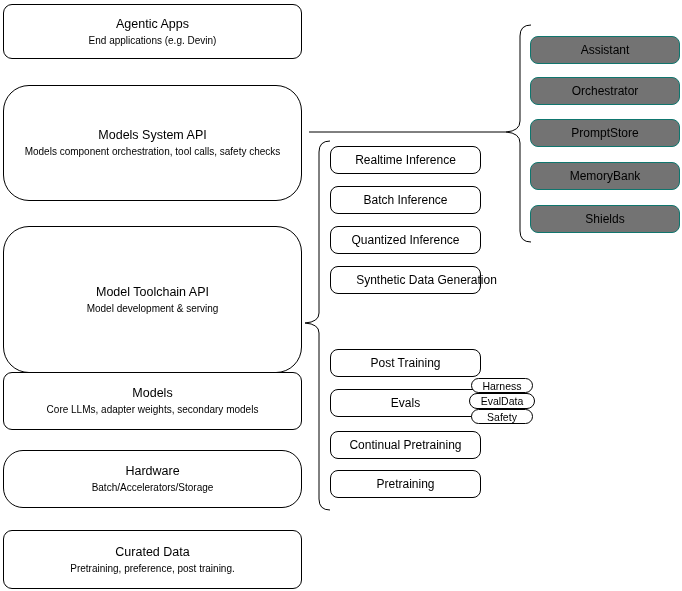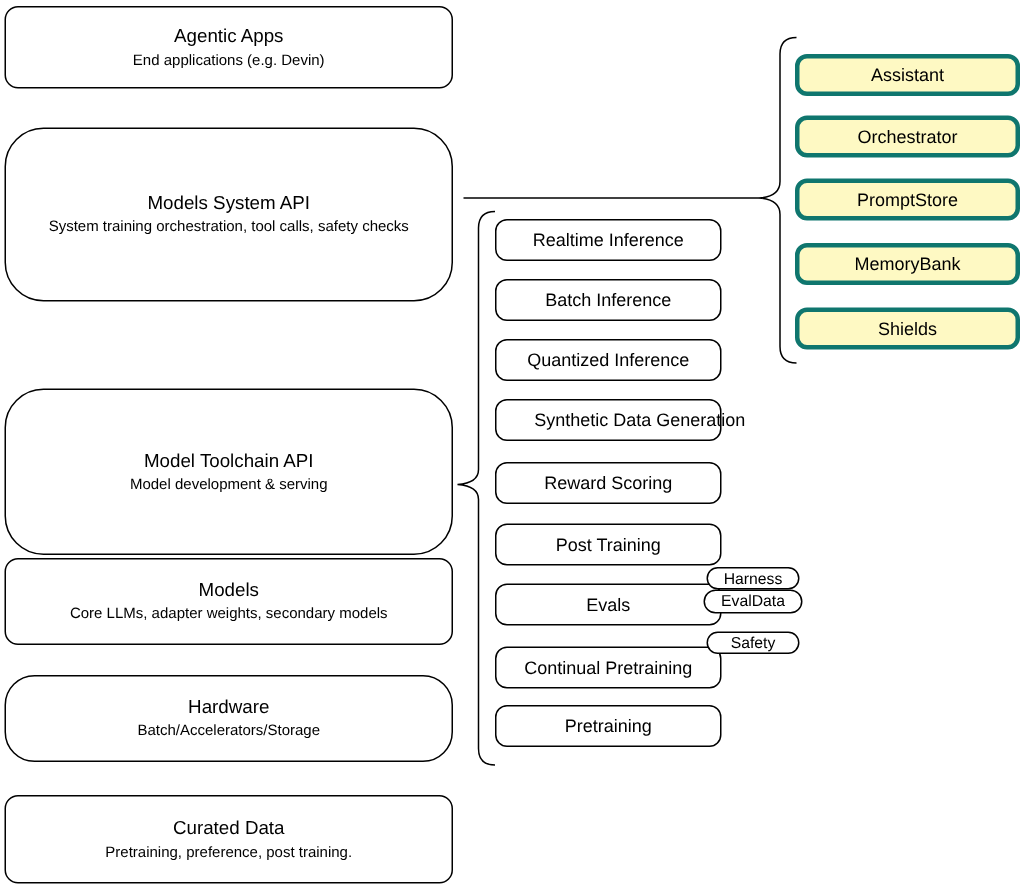--- a/index.html
+++ b/index.html
@@ -31,21 +31,21 @@
     flex-direction: column;
     align-items: center;
     justify-content: center;
     text-align: center;
     z-index: 2;
   }
   .stackbox .title { font-size: 12.5px; line-height: 15px; white-space: nowrap; }
   .stackbox .subtitle { font-size: 10px; line-height: 13px; margin-top: 2px; white-space: nowrap; }
   .lb0 { top: 4px;   height: 55px;  border-radius: 9px; justify-content: center;  }
   .lb1 { top: 85px;  height: 116px; border-radius: 26px; }
-  .lb2 { top: 226px; height: 111px; border-radius: 26px; margin-top: 33px; }
+  .lb2 { top: 226px; height: 147px; border-radius: 26px; }
   .lb3 { top: 372px; height: 58px;  border-radius: 9px;  }
   .lb4 { top: 450px; height: 58px;  border-radius: 20px;  }
   .lb5 { top: 530px; height: 59px;  border-radius: 9px;  }
 
   
   .mbox {
     position: absolute;
     left: 330px;
     width: 151px;
     height: 28px;
@@ -63,23 +63,23 @@
   .m0 { top: 146px; } .m1 { top: 186px; } .m2 { top: 226px; }
   .m3 { top: 266px; padding-left: 42px; } .m4 { top: 308px; } .m5 { top: 349px; }
   .m6 { top: 389px; } .m7 { top: 431px; } .m8 { top: 470px; }
 
   
   .rbox {
     position: absolute;
     left: 530px;
     width: 150px;
     height: 28px;
-    border: 3px solid #0f766e;
+    border: 1px solid #0f766e;
     border-radius: 8px;
-    background: #fef9c3;
+    background: #737373;
     box-sizing: border-box;
     display: flex;
     align-items: center;
     justify-content: center;
     font-size: 12px;
     white-space: nowrap;
     z-index: 2;
   }
   .r0 { top: 36px; } .r1 { top: 77px; } .r2 { top: 119px; }
   .r3 { top: 162px; } .r4 { top: 205px; }
@@ -93,21 +93,21 @@
     box-sizing: border-box;
     display: flex;
     align-items: center;
     justify-content: center;
     font-size: 10.5px;
     white-space: nowrap;
     z-index: 3;
   }
   .p0 { left: 471px; top: 378px; width: 62px; height: 15px; }
   .p1 { left: 469px; top: 393px; width: 66px; height: 16px; }
-  .p2 { left: 471px; top: 421px; width: 62px; height: 15px; }
+  .p2 { left: 471px; top: 409px; width: 62px; height: 15px; }
 </style>
 </head>
 <body>
 
 <div class="canvas">
 
   <svg class="overlay" viewBox="0 0 682 591">
 
     <path d="M 309 132 L 506 132" stroke="#000000" stroke-width="1" fill="none"></path>
 
@@ -115,21 +115,21 @@
 
     <path d="M 531 25 Q 520 25 520 36 L 520 121 Q 520 131 506 132 Q 520 133 520 143 L 520 231 Q 520 242 531 242" stroke="#000000" stroke-width="1" fill="none"></path>
   </svg>
 
   <div class="stackbox lb0">
     <div class="title">Agentic Apps</div>
     <div class="subtitle">End applications (e.g. Devin)</div>
   </div>
   <div class="stackbox lb1">
     <div class="title">Models System API</div>
-    <div class="subtitle">System training orchestration, tool calls, safety checks</div>
+    <div class="subtitle">Models component orchestration, tool calls, safety checks</div>
   </div>
   <div class="stackbox lb2">
     <div class="title">Model Toolchain API</div>
     <div class="subtitle">Model development &amp; serving</div>
   </div>
   <div class="stackbox lb3">
     <div class="title">Models</div>
     <div class="subtitle">Core LLMs, adapter weights, secondary models</div>
   </div>
   <div class="stackbox lb4">
@@ -138,21 +138,20 @@
   </div>
   <div class="stackbox lb5">
     <div class="title">Curated Data</div>
     <div class="subtitle">Pretraining, preference, post training.</div>
   </div>
 
   <div class="mbox m0">Realtime Inference</div>
   <div class="mbox m1">Batch Inference</div>
   <div class="mbox m2">Quantized Inference</div>
   <div class="mbox m3">Synthetic Data Generation</div>
-  <div class="mbox m4">Reward Scoring</div>
   <div class="mbox m5">Post Training</div>
   <div class="mbox m6">Evals</div>
   <div class="mbox m7">Continual Pretraining</div>
   <div class="mbox m8">Pretraining</div>
 
   <div class="pill p0">Harness</div>
   <div class="pill p1">EvalData</div>
   <div class="pill p2">Safety</div>
 
   <div class="rbox r0">Assistant</div>

